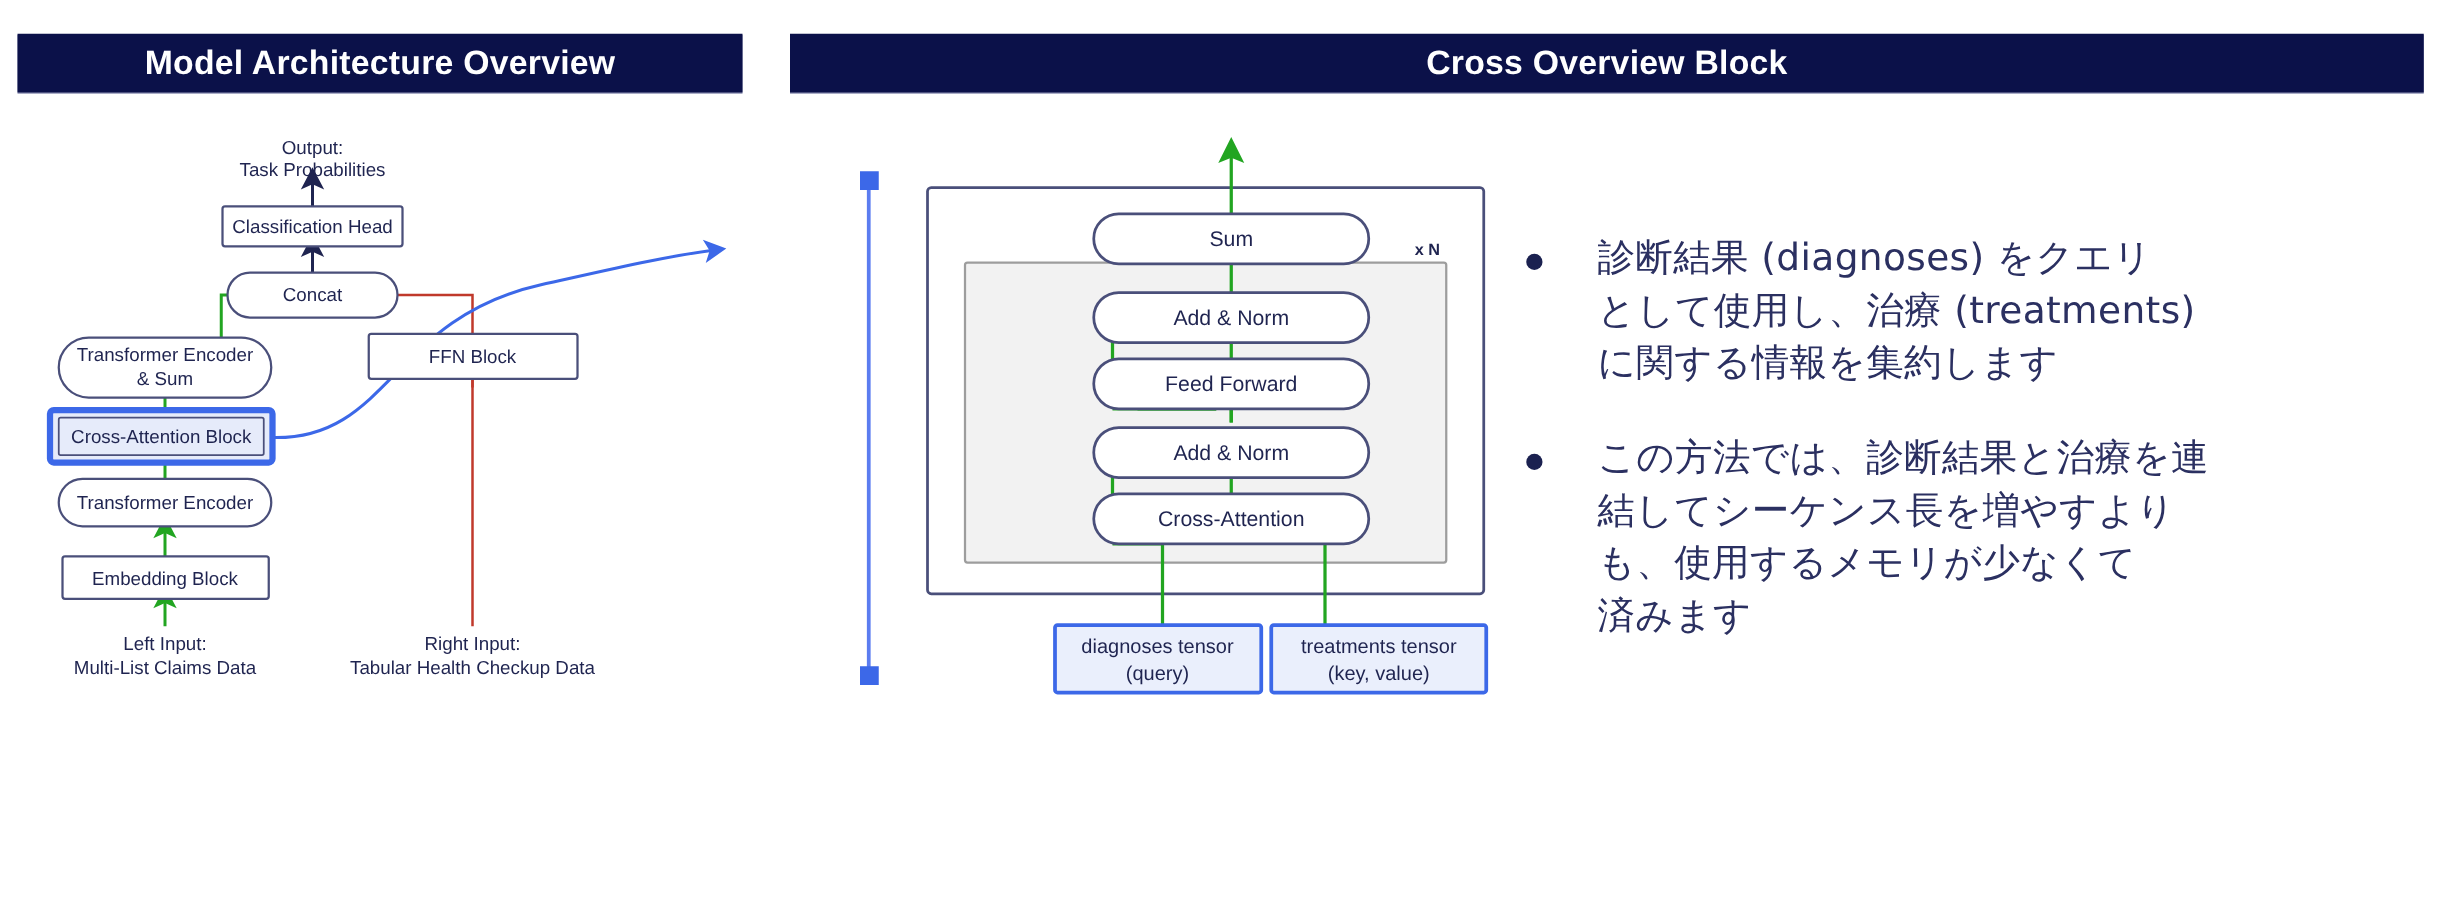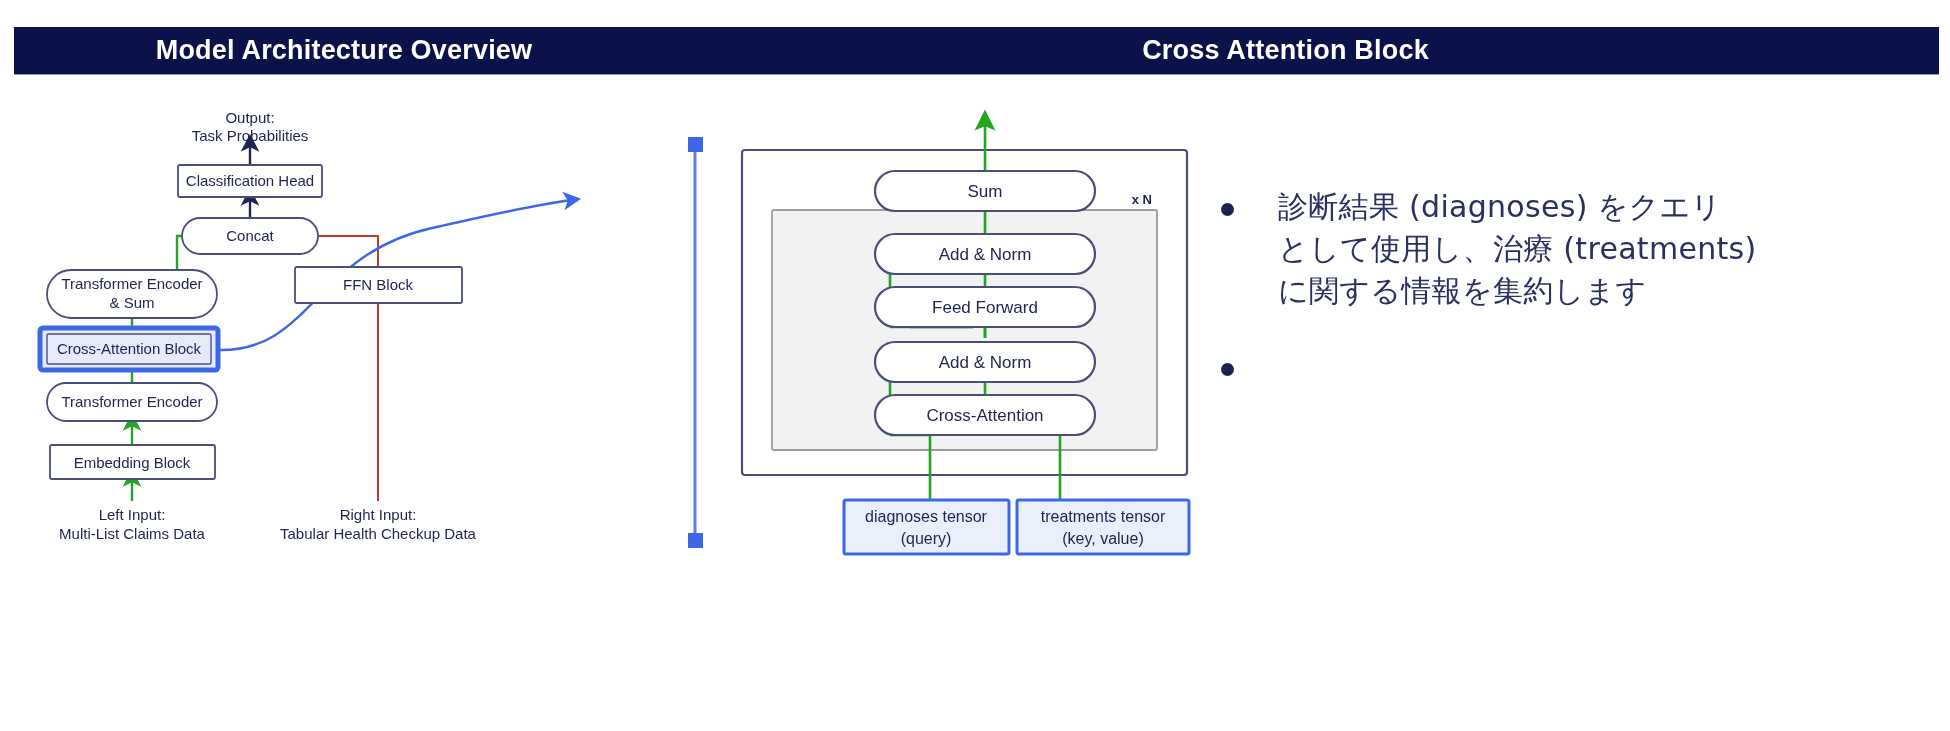--- a/index.html
+++ b/index.html
@@ -14,21 +14,21 @@
     position:absolute;
     background:#0b1149;
     color:#ffffff;
     display:flex;
     align-items:center;
     justify-content:center;
     font-weight:bold;
     letter-spacing:.2px;
     box-shadow:0 1px 0 #8f93b5;
   }
-  #banner-left{left:14px;top:27px;width:580px;height:47px;font-size:27px;padding-left:40px;}
+  #banner-left{left:14px;top:27px;width:580px;height:47px;font-size:27px;}
   #banner-right{left:632px;top:27px;width:1307px;height:47px;font-size:27px;}
 
   #left-diagram, #center-diagram{position:absolute;}
   #left-diagram{left:12px;top:95px;width:620px;height:600px;}
   #center-diagram{left:620px;top:95px;width:620px;height:600px;}
 
   svg{display:block;overflow:visible;}
   .dtext{
     font-family:"Liberation Sans","DejaVu Sans",sans-serif;
     fill:#1f2450;
@@ -61,21 +61,21 @@
     letter-spacing:.3px;
   }
 </style>
 </head>
 <body>
 
 <div class="banner" id="banner-left">
   <span>Model Architecture Overview</span>
 </div>
 <div class="banner" id="banner-right">
-  <span>Cross Attention Block</span>
+  <span>Cross Overview Block</span>
 </div>
 
 <div id="left-diagram">
 <svg width="620" height="600" viewBox="0 0 620 600" xmlns="http://www.w3.org/2000/svg">
   <defs>
     <marker id="ag" markerWidth="9" markerHeight="9" refX="4.2" refY="4.5" orient="auto">
       <path d="M0.6,0.6 L8,4.5 L0.6,8.4 L2.4,4.5 Z" fill="#22a521"></path>
     </marker>
     <marker id="ar" markerWidth="9" markerHeight="9" refX="4.2" refY="4.5" orient="auto">
       <path d="M0.6,0.6 L8,4.5 L0.6,8.4 L2.4,4.5 Z" fill="#c0392b"></path>
@@ -250,14 +250,18 @@
 
 <div id="bullets">
   <div class="bullet-row">
     <span class="bullet-dot"></span>
     <span class="bullet-text">診断結果 (diagnoses) をクエリ
 として使用し、治療 (treatments)
 に関する情報を集約します</span>
   </div>
   <div class="bullet-row">
     <span class="bullet-dot"></span>
+    <span class="bullet-text">この方法では、診断結果と治療を連
+結してシーケンス長を増やすより
+も、使用するメモリが少なくて
+済みます</span>
   </div>
 </div>
 
 </body></html>

